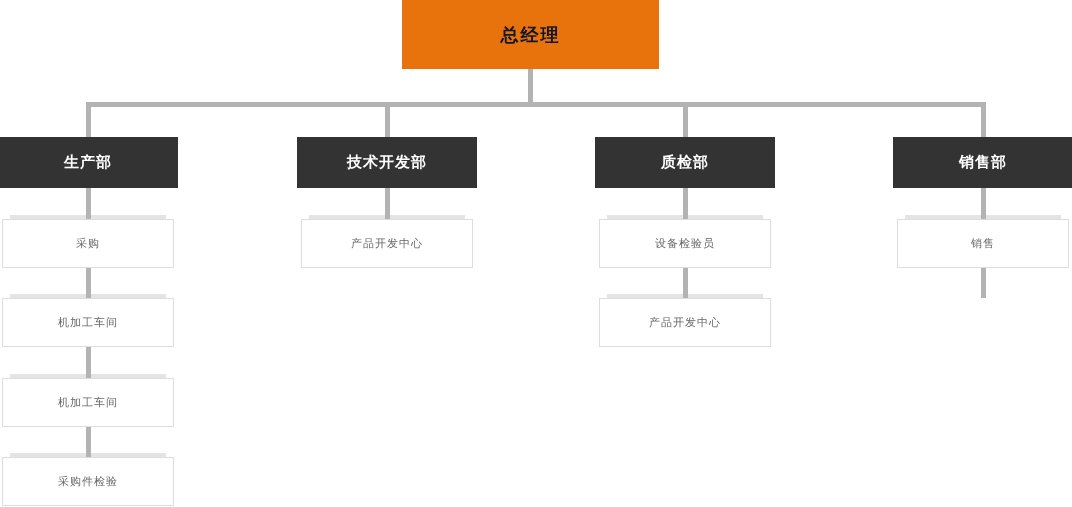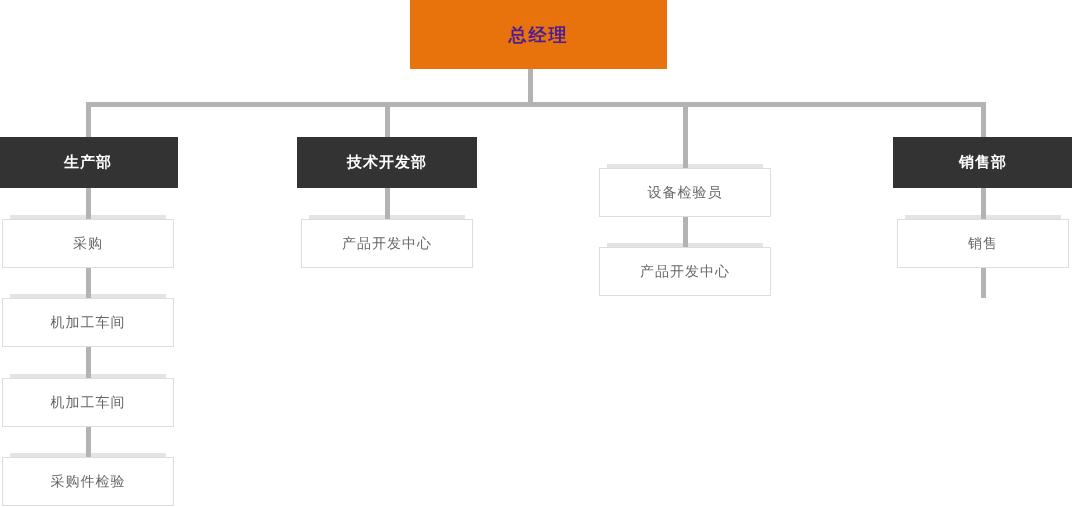--- a/index.html
+++ b/index.html
@@ -6,25 +6,24 @@
   body { font-family:"DejaVu Sans","Liberation Sans",sans-serif; }
 
   .stage {
     position:relative; width:1072px; height:507px;
     background:#ffffff; overflow:hidden;
   }
 
   
   .root {
     position:absolute; left:402px; top:0; width:257px; height:69px;
-    background:var(--root-bg,#e8720c); color:#4c1d95;
+    background:var(--root-bg,#e8720c); color:#0f172a;
     display:flex; align-items:center; justify-content:center;
     font-size:18px; font-weight:bold; letter-spacing:2px;
     box-sizing:border-box;
-    margin-left:8px;
   }
 
   
   .trunk {
     position:absolute; left:528px; top:69px; width:5px; height:33px;
     background:var(--connector,#b3b3b3);
   }
   .hbar {
     position:absolute; left:86px; top:102px; width:900px; height:5px;
     background:var(--connector,#b3b3b3);
@@ -60,21 +59,21 @@
     position:relative; z-index:2;
   }
   .h31 { height:31px; }
   .h30 { height:30px; }
 
   .child {
     width:172px; height:49px; box-sizing:border-box;
     background:#ffffff; border:1px solid var(--child-border,#dddddd);
     color:var(--child-text,#666666);
     display:flex; align-items:center; justify-content:center;
-    font-size:14px; letter-spacing:1px;
+    font-size:11px; letter-spacing:1px;
     position:relative; z-index:1;
   }
   .child::before {
     content:""; position:absolute; top:-5px; left:7px; right:7px; height:4px;
     background:var(--child-accent,#e4e4e4); z-index:1;
   }
 </style>
 </head>
 <body>
 
@@ -117,20 +116,23 @@
     <div class="dept">
       <span>技术开发部</span>
     </div>
     <div class="vline h31"></div>
     <div class="child">
       <span>产品开发中心</span>
     </div>
   </div>
 
   <div class="col col3">
+    <div class="dept">
+      <span>质检部</span>
+    </div>
     <div class="vline h31"></div>
     <div class="child">
       <span>设备检验员</span>
     </div>
     <div class="vline h30"></div>
     <div class="child">
       <span>产品开发中心</span>
     </div>
   </div>
 

